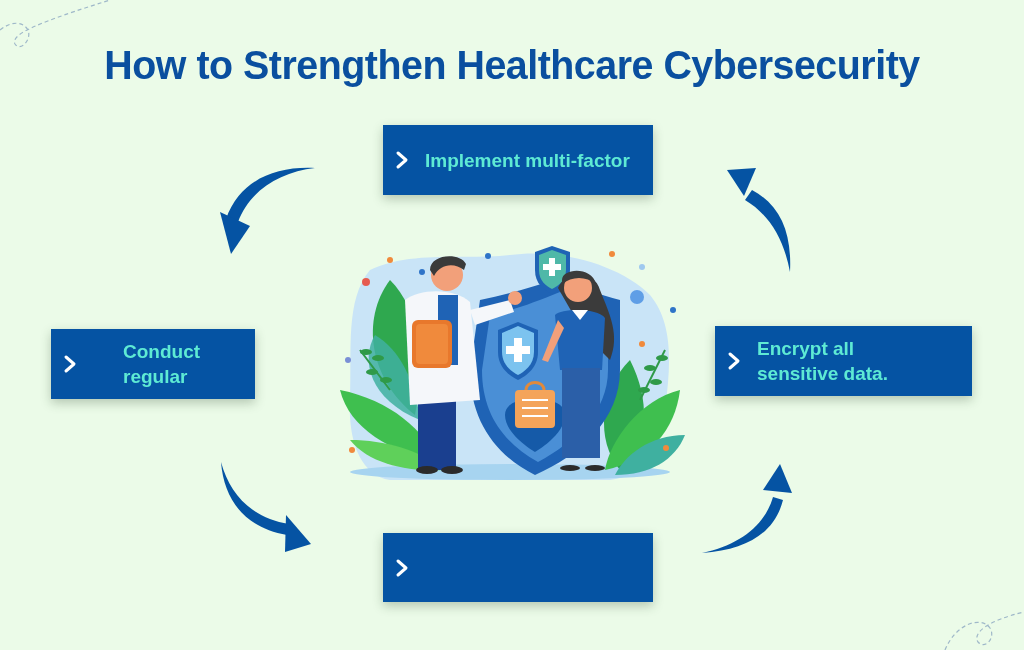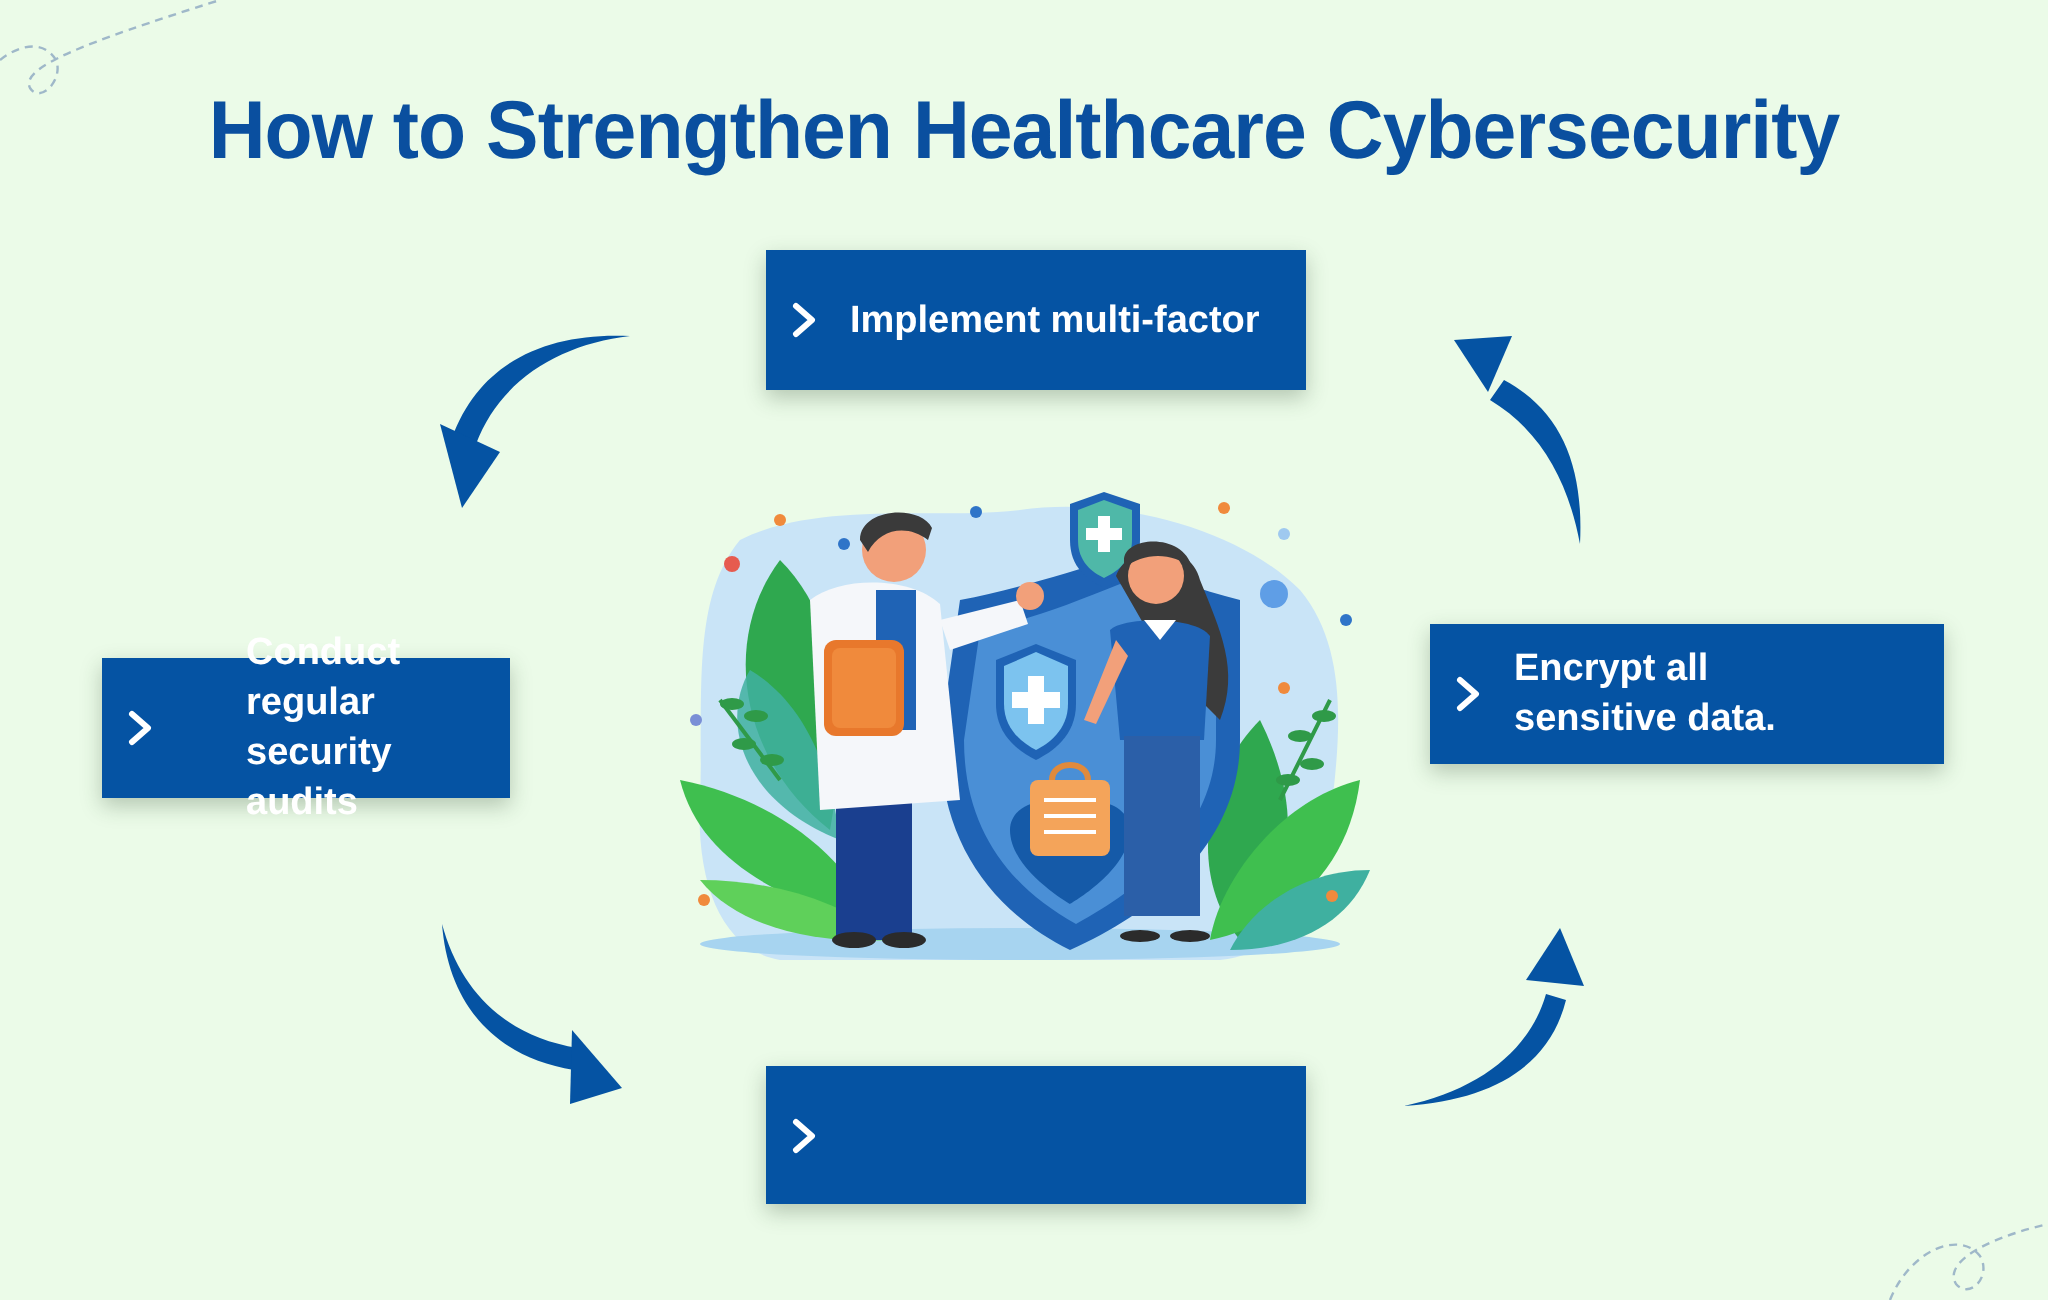--- a/index.html
+++ b/index.html
@@ -1,18 +1,18 @@
 <!DOCTYPE html>
 <html><head>
 <meta charset="utf-8">
 <style>
   html,body{margin:0;padding:0;}
   body{width:1024px;height:650px;overflow:hidden;background:#ebfbe8;position:relative;font-family:"Liberation Sans",sans-serif;}
   .title{position:absolute;left:0;top:42px;width:1024px;text-align:center;color:#0a4f9f;font-weight:bold;font-size:41px;letter-spacing:-0.5px;transform:scaleX(0.96);}
-  .step{position:absolute;background:#0553a3;color:#ffffff;box-shadow:0 4px 10px rgba(40,70,40,0.28);display:flex;align-items:center;}
+  .step{position:absolute;background:#0553a3;color:#5eead4;box-shadow:0 4px 10px rgba(40,70,40,0.28);display:flex;align-items:center;}
   .step .chev{width:14px;height:20px;margin-left:12px;margin-right:16px;flex:0 0 auto;}
   .step .txt{font-weight:bold;font-size:19px;line-height:25px;}
   .deco{position:absolute;left:0;top:0;}
   svg{display:block;}
 </style>
 </head>
 <body>
 
 <svg class="deco" width="120" height="60" viewBox="0 0 120 60">
   <path d="M0 30 C 10 22, 22 20, 28 30 C 32 40, 20 52, 15 44 C 10 34, 40 22, 110 0" fill="none" stroke="#9fb8c9" stroke-width="1.2" stroke-dasharray="4 3"></path>
@@ -25,21 +25,21 @@
 
 <div class="step" style="left:383px;top:125px;width:270px;height:70px;">
   <svg class="chev" viewBox="0 0 14 20">
       <path d="M3 3 L11 10 L3 17" fill="none" stroke="#fff" stroke-width="3" stroke-linecap="round" stroke-linejoin="round"></path>
     </svg>
   <div class="txt">
     <div>Implement multi-factor</div>
   </div>
 </div>
 
-<div class="step" style="left:715px;top:312px;width:257px;height:70px;">
+<div class="step" style="left:715px;top:326px;width:257px;height:70px;">
   <svg class="chev" viewBox="0 0 14 20">
       <path d="M3 3 L11 10 L3 17" fill="none" stroke="#fff" stroke-width="3" stroke-linecap="round" stroke-linejoin="round"></path>
     </svg>
   <div class="txt">
     <div>Encrypt all</div>
     <div>sensitive data.</div>
   </div>
 </div>
 
 <div class="step" style="left:383px;top:533px;width:270px;height:69px;">
@@ -49,21 +49,20 @@
   <div class="txt">
   </div>
 </div>
 
 <div class="step" style="left:51px;top:329px;width:204px;height:70px;gap:30px;">
   <svg class="chev" viewBox="0 0 14 20">
       <path d="M3 3 L11 10 L3 17" fill="none" stroke="#fff" stroke-width="3" stroke-linecap="round" stroke-linejoin="round"></path>
     </svg>
   <div class="txt">
     <div>Conduct regular</div>
-    <div>security audits</div>
   </div>
 </div>
 
 <svg class="deco" width="1024" height="650" viewBox="0 0 1024 650" style="pointer-events:none">
 
   <path d="M315 168 C 280 172, 250 190, 238 222 L 226 219 C 240 180, 275 166, 315 168 Z" fill="#0553a3"></path>
   <polygon points="220,212 250,226 231,254" fill="#0553a3"></polygon>
 </svg>
 <svg class="deco" width="1024" height="650" viewBox="0 0 1024 650" style="pointer-events:none">
 

